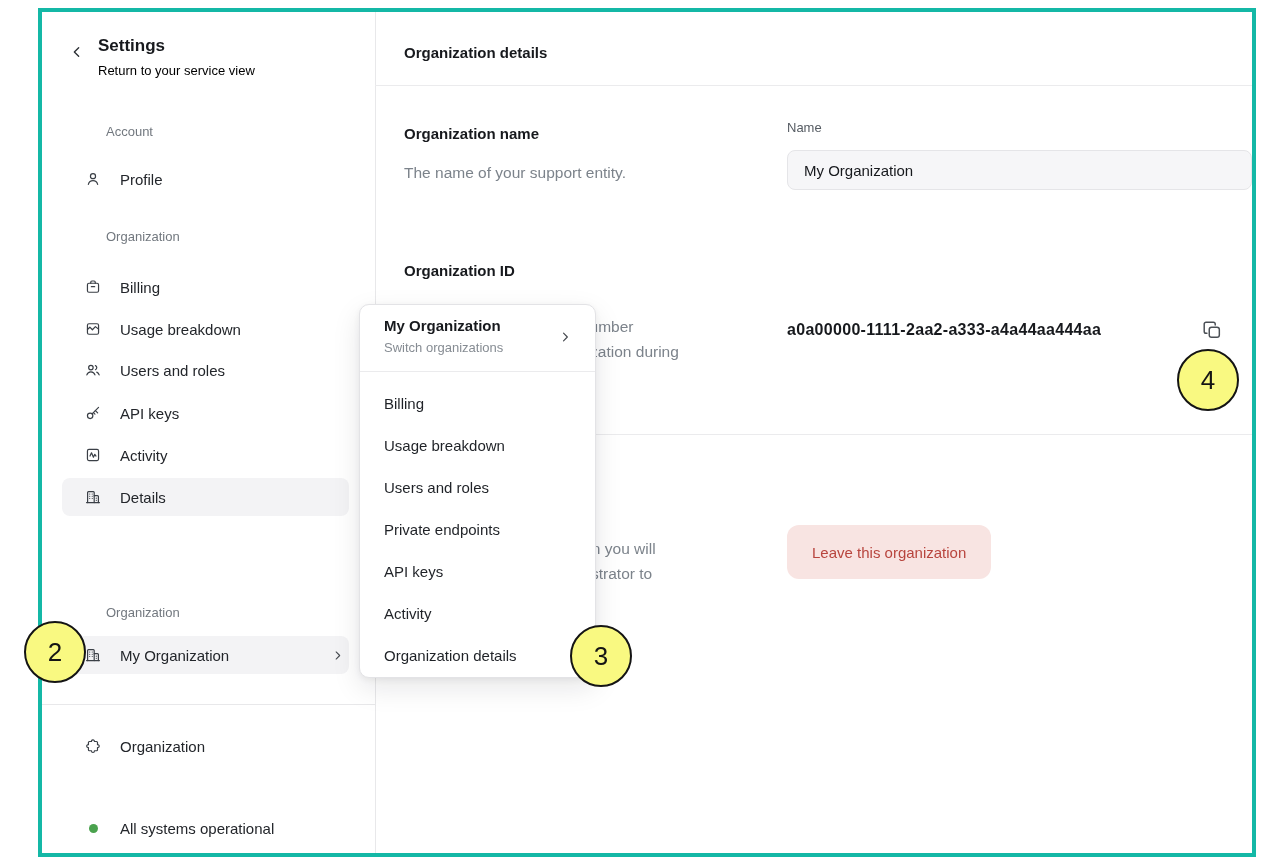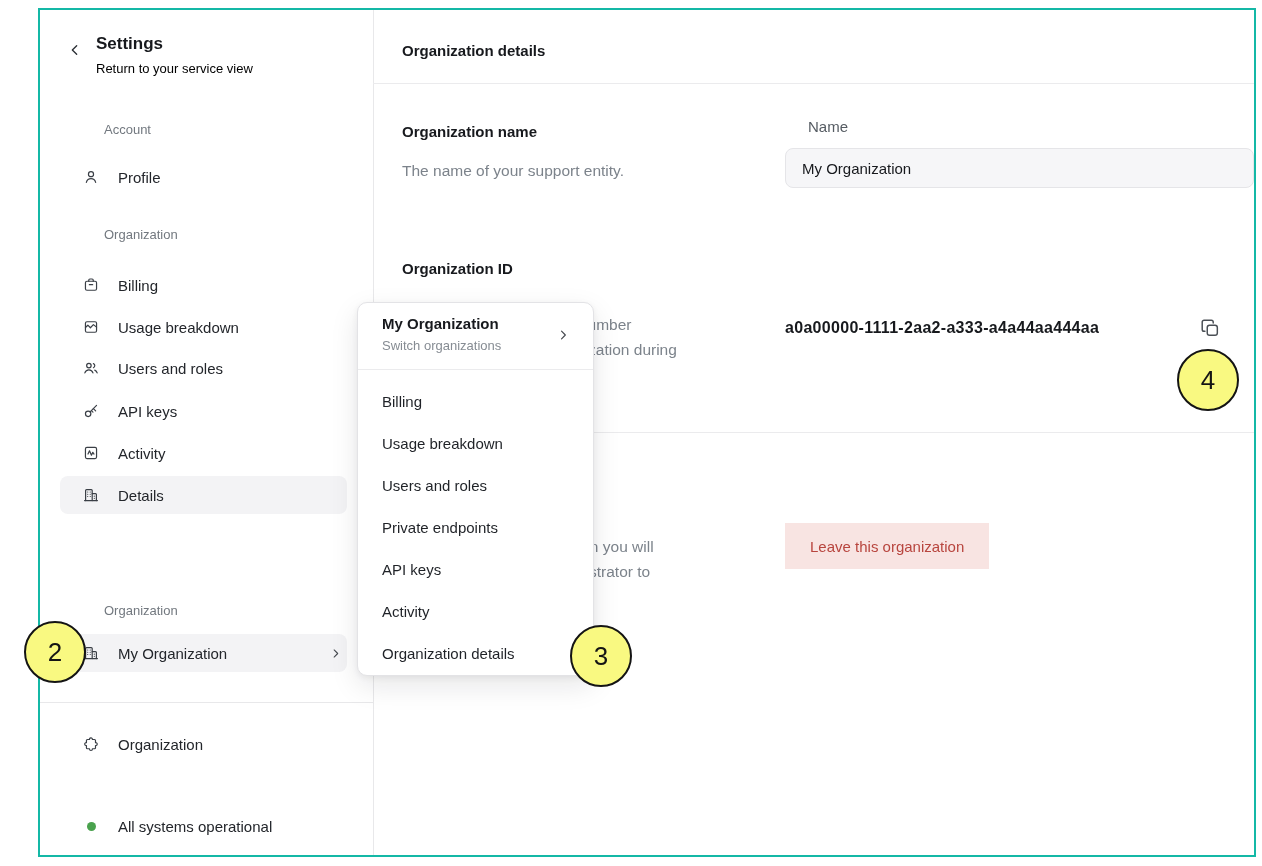--- a/index.html
+++ b/index.html
@@ -1,18 +1,18 @@
 <!DOCTYPE html>
 <html><head>
 <meta charset="utf-8">
 <style>
   html,body{margin:0;padding:0;background:#ffffff;}
   body{font-family:"Liberation Sans",sans-serif;-webkit-font-smoothing:antialiased;color:#17191d;}
   .page{position:relative;width:1262px;height:866px;background:#fff;overflow:hidden;}
-  .frame{position:absolute;left:38px;top:8px;width:1218px;height:849px;border:2px solid #14b8a6;background:#fff;box-sizing:border-box;}
+  .frame{position:absolute;left:38px;top:8px;width:1218px;height:849px;border:4px solid #14b8a6;background:#fff;box-sizing:border-box;}
   .vdiv{position:absolute;left:333px;top:0;width:1px;height:100%;background:#e8e8ea;}
   .hdiv{position:absolute;left:333px;right:0;height:1px;background:#ebebed;}
   .sdiv{position:absolute;left:0;top:692px;width:333px;height:1px;background:#e8e8ea;}
 
   
   .back{position:absolute;left:26px;top:32px;width:18px;height:18px;cursor:pointer;background:none;border:none;padding:0;}
   .back svg{width:16px;height:16px;stroke:#2b2f34;stroke-width:2;fill:none;stroke-linecap:round;stroke-linejoin:round;}
   .stitle{position:absolute;left:56px;top:24px;font-size:17px;font-weight:700;}
   .ssub{position:absolute;left:56px;top:51px;font-size:13px;color:#000000;}
   .seclabel{position:absolute;left:28px;font-size:13px;color:#72787f;margin-left:36px;}
@@ -22,26 +22,26 @@
   .icn{width:18px;height:18px;display:flex;align-items:center;justify-content:center;flex:none;}
   .icn svg{width:18px;height:18px;stroke:#3a3f46;stroke-width:1.6;fill:none;stroke-linecap:round;stroke-linejoin:round;}
   .rowchev{position:absolute;left:269px;top:12px;width:14px;height:14px;}
   .rowchev svg{width:13px;height:13px;stroke:#45494f;stroke-width:2;fill:none;stroke-linecap:round;stroke-linejoin:round;}
   .dot{width:9px;height:9px;border-radius:50%;background:#4aa24e;}
 
   
   .mtitle{position:absolute;left:362px;top:32px;font-size:15px;font-weight:700;}
   .shead{position:absolute;left:362px;font-size:15px;font-weight:700;}
   .desc{position:absolute;left:362px;width:300px;font-size:15.5px;color:#7c838b;line-height:25px;white-space:pre-line;}
-  .flabel{position:absolute;left:745px;font-size:15px;color:#565c63;margin-left:23px;}
+  .flabel{position:absolute;left:745px;font-size:13px;color:#565c63;}
   .field{position:absolute;left:745px;top:138px;right:0;height:40px;background:#f6f6f8;border:1px solid #e5e5e8;border-radius:8px;font-size:15px;color:#17191d;padding:0 16px;font-family:inherit;box-sizing:border-box;outline:none;}
   .idval{position:absolute;left:745px;top:309px;font-size:16px;font-weight:700;letter-spacing:.3px;}
   .copybtn{position:absolute;left:1157px;top:306px;width:26px;height:26px;background:none;border:none;padding:0;cursor:pointer;}
   .copybtn svg{width:22px;height:22px;stroke:#4a4f55;stroke-width:1.6;fill:none;stroke-linecap:round;stroke-linejoin:round;}
-  .leave{position:absolute;left:745px;top:513px;height:46px;padding:0 25px;background:#f8e4e2;color:#b8453e;font-size:15px;font-weight:500;border:none;border-radius:0;cursor:pointer;font-family:inherit;}
+  .leave{position:absolute;left:745px;top:513px;height:54px;padding:0 25px;background:#f8e4e2;color:#b8453e;font-size:15px;font-weight:500;border:none;border-radius:12px;cursor:pointer;font-family:inherit;}
 
   
   .panel{position:absolute;left:317px;top:292px;width:237px;height:374px;background:#fff;border:1px solid #e3e3e6;border-radius:10px;box-shadow:0 10px 28px rgba(20,20,25,.10),0 2px 6px rgba(20,20,25,.06);box-sizing:border-box;z-index:50;}
   .phead{position:absolute;left:0;top:0;width:100%;height:66px;cursor:pointer;}
   .ptitle{position:absolute;left:24px;top:12px;font-size:15px;font-weight:600;}
   .psub{position:absolute;left:24px;top:35px;font-size:13px;color:#868c93;}
   .pchev{position:absolute;left:198px;top:25px;width:14px;height:14px;}
   .pchev svg{width:14px;height:14px;stroke:#44484e;stroke-width:2;fill:none;stroke-linecap:round;stroke-linejoin:round;}
   .pdiv{position:absolute;left:0;right:0;top:66px;height:1px;background:#ebebed;}
   .mitem{position:absolute;left:0;right:0;height:42px;display:flex;align-items:center;padding-left:24px;font-size:15px;color:#1f2227;cursor:pointer;box-sizing:border-box;}

